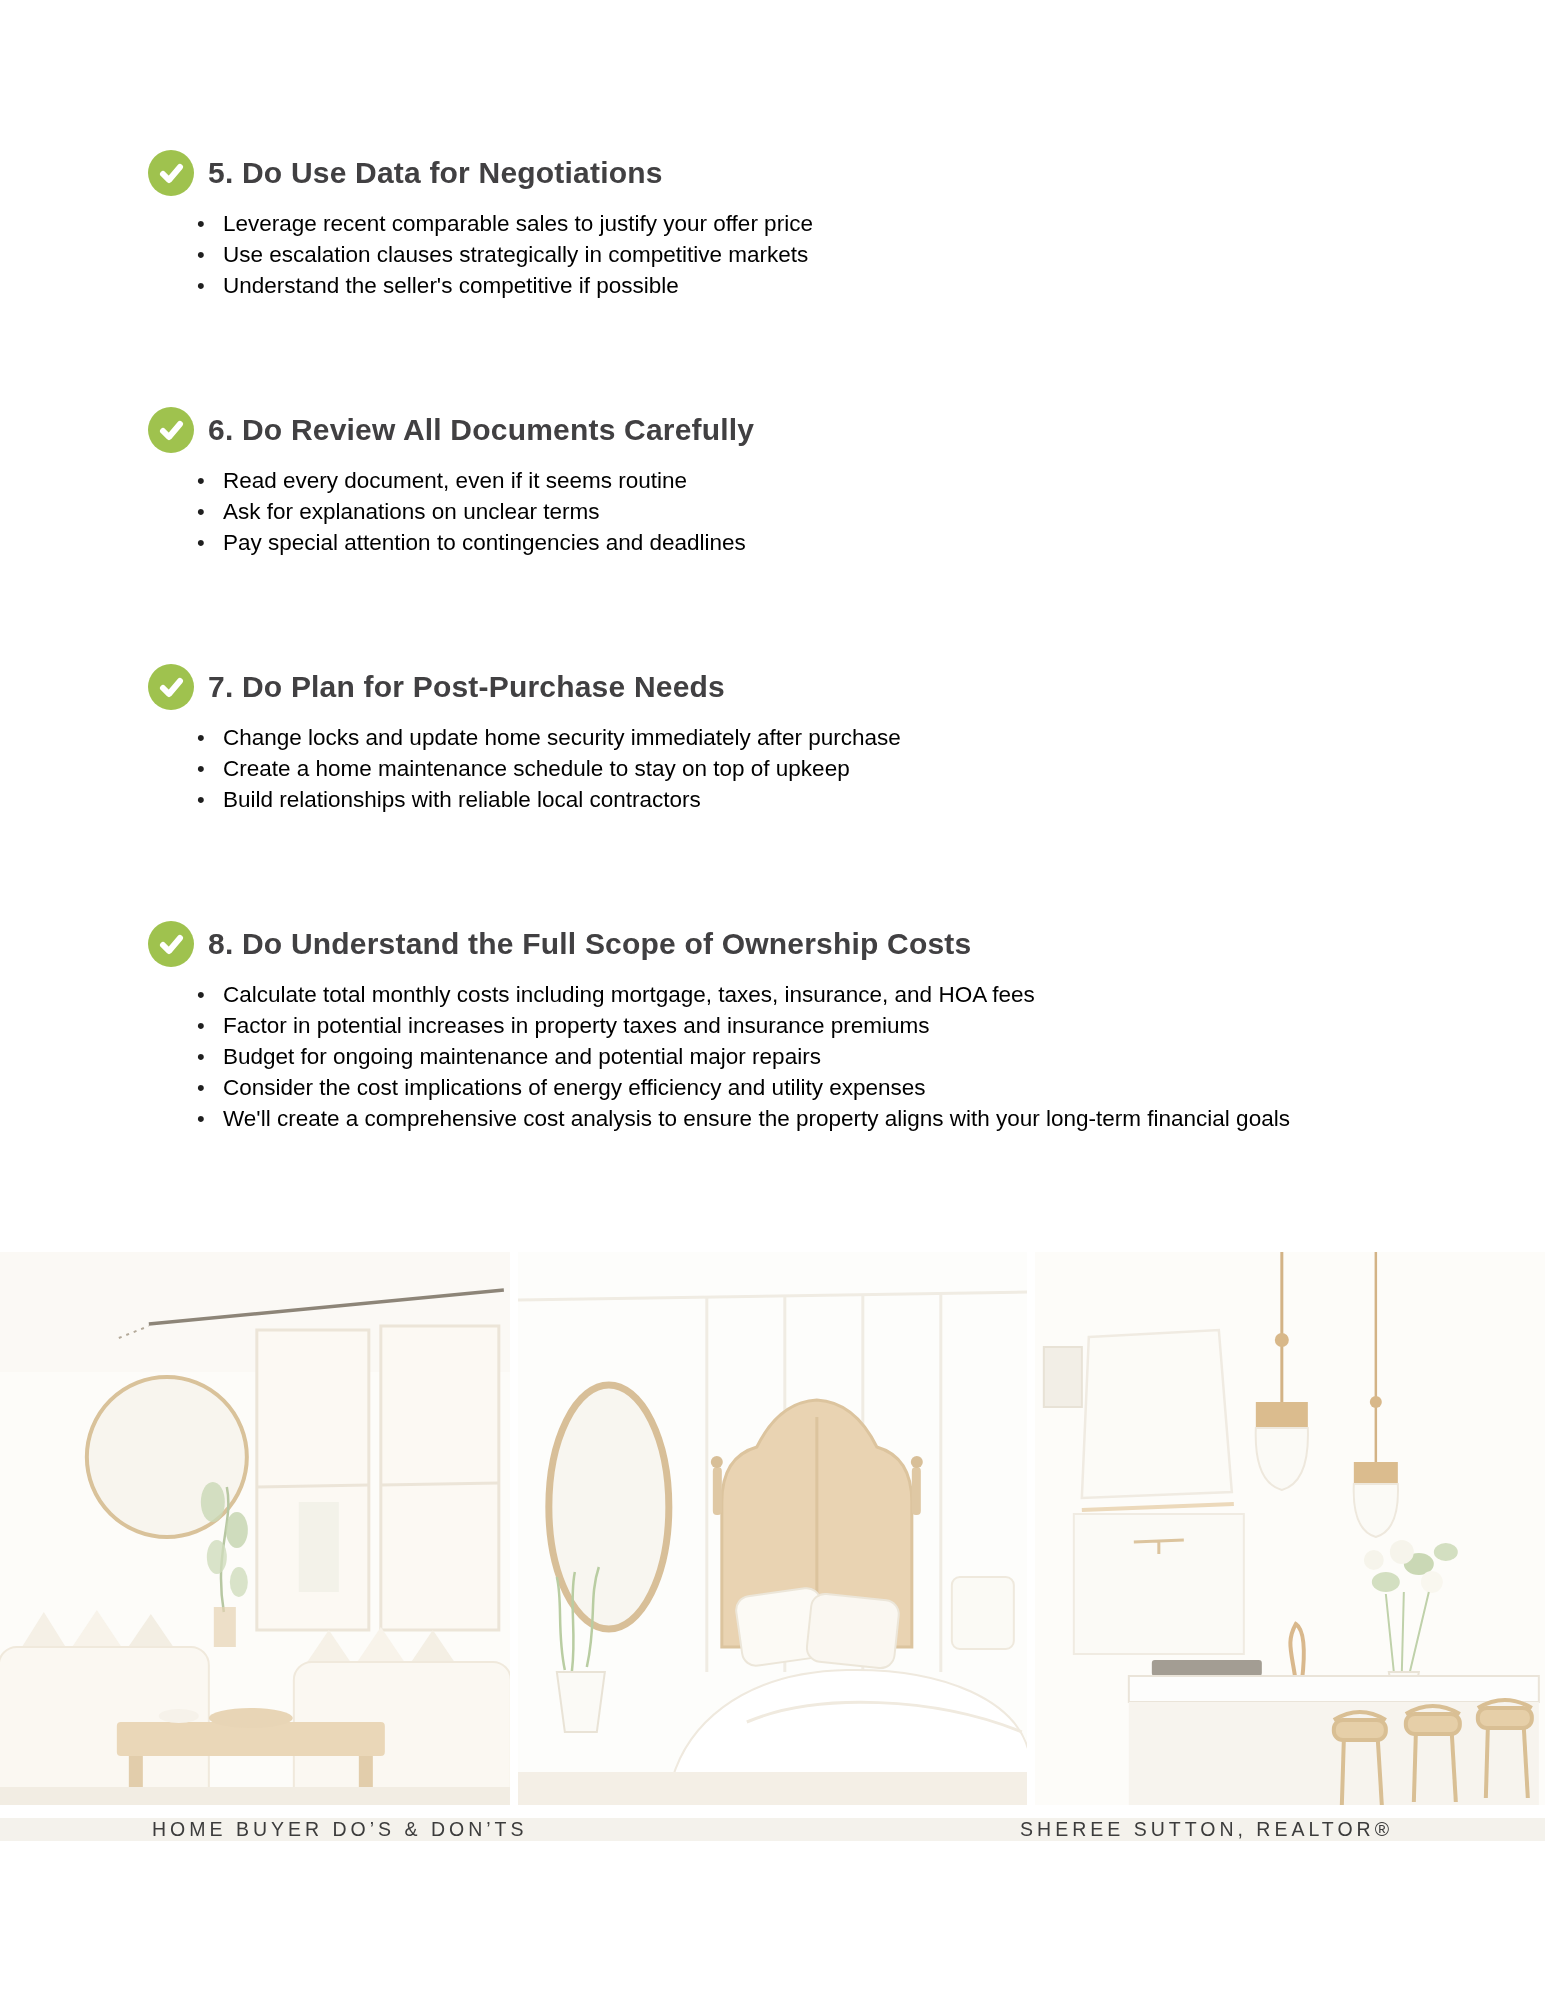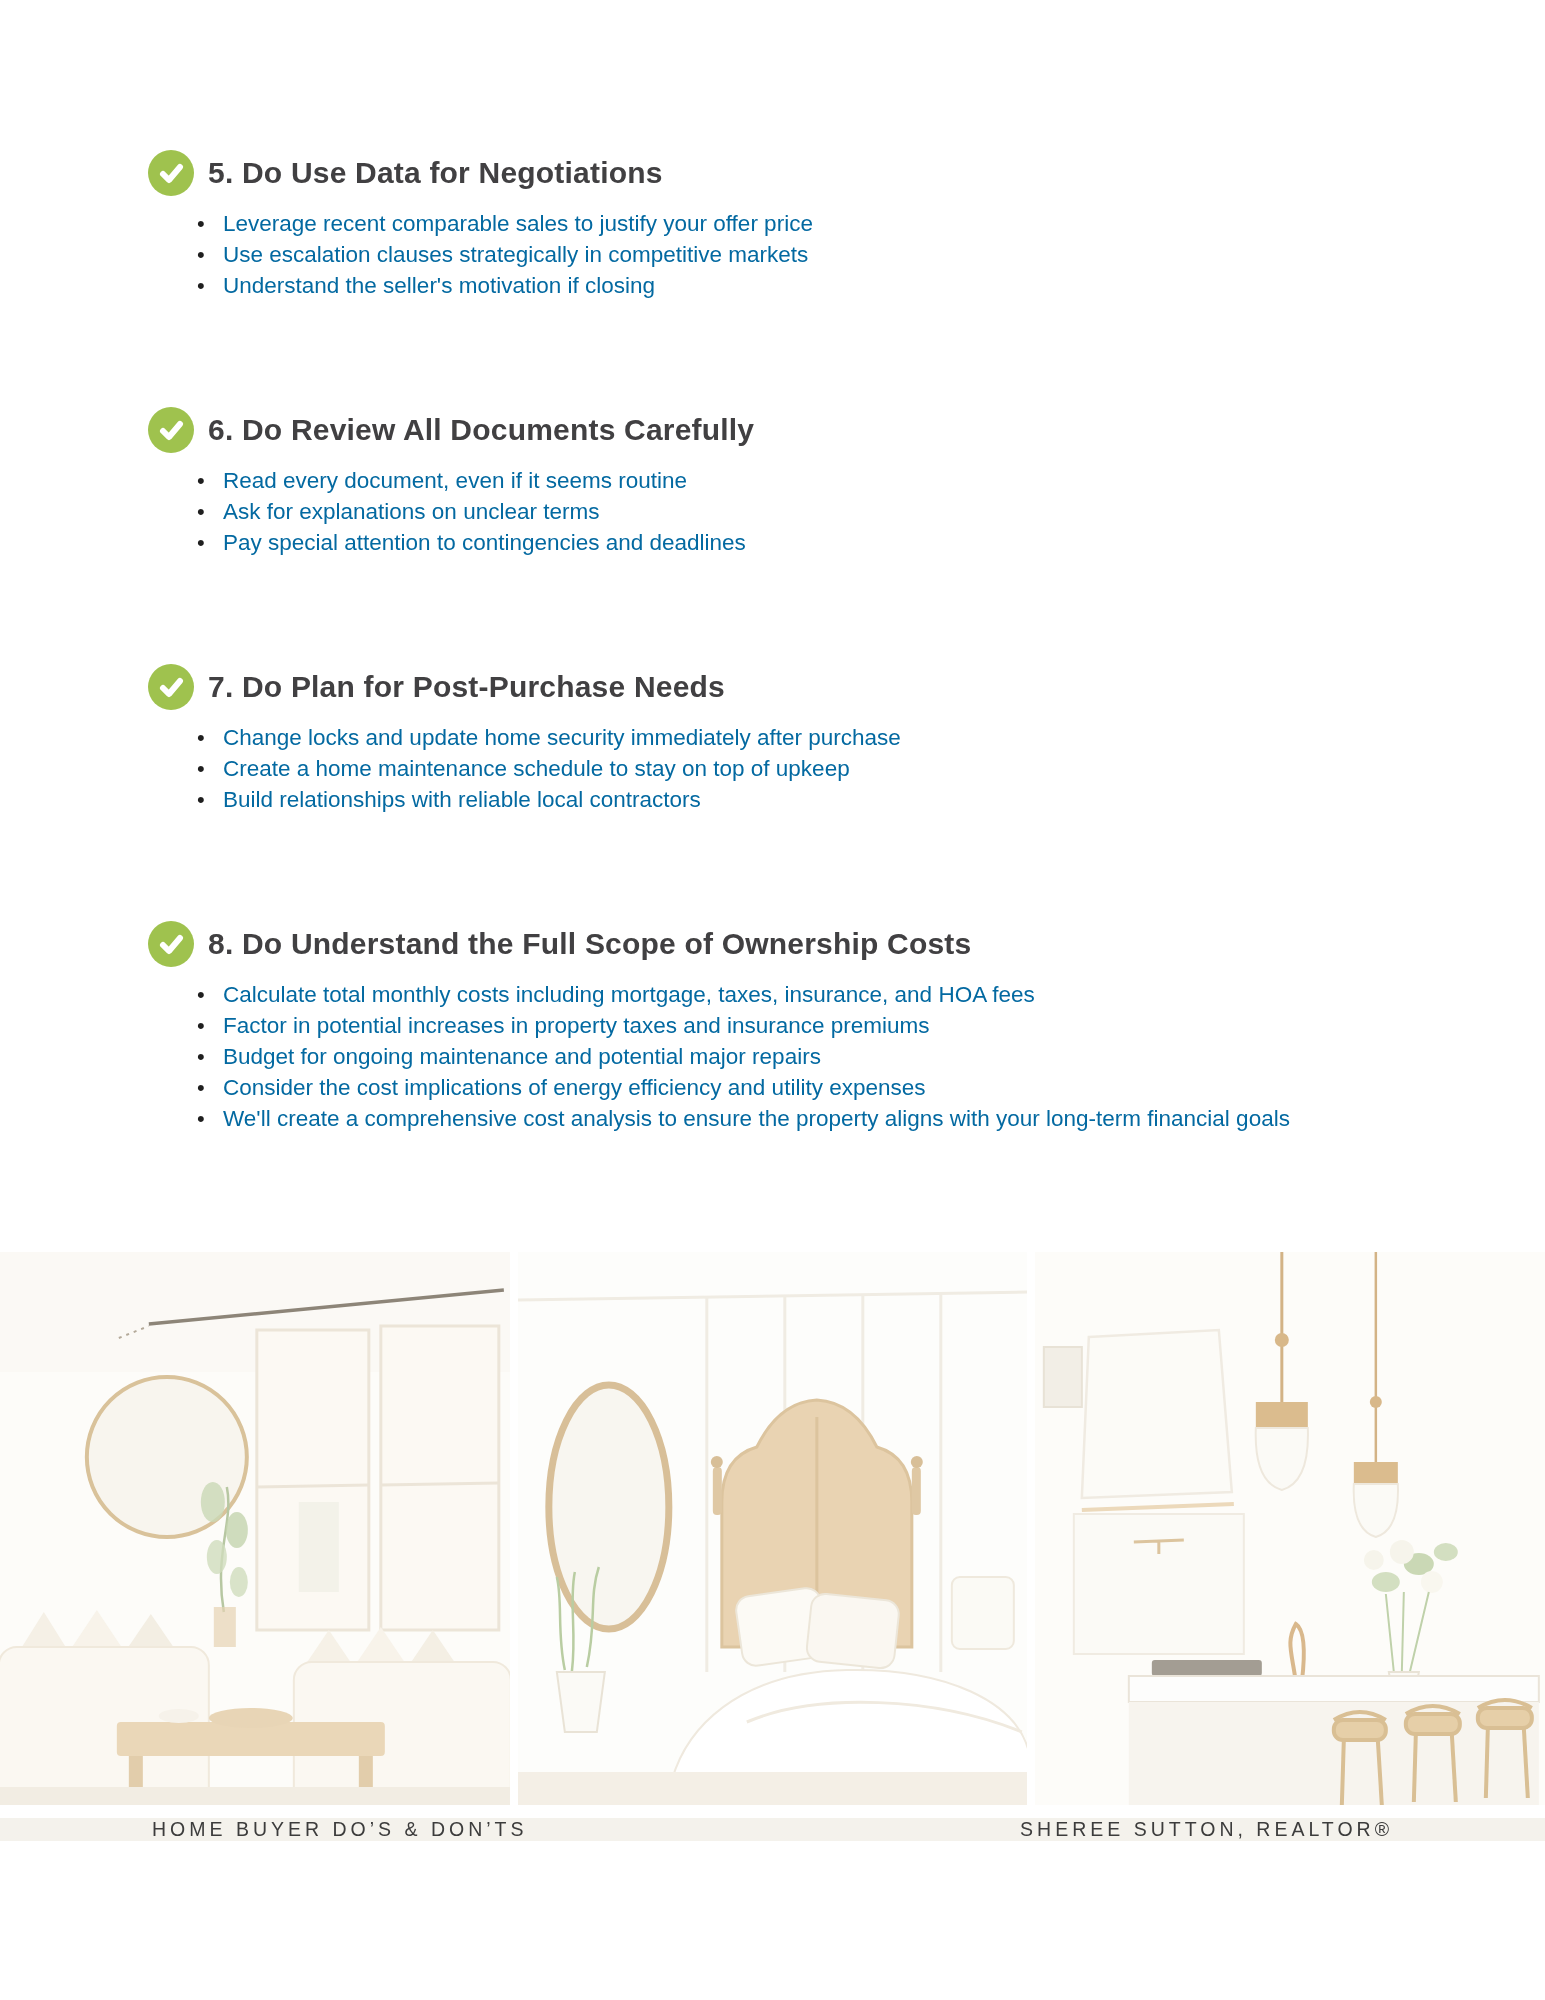--- a/index.html
+++ b/index.html
@@ -9,21 +9,21 @@
 
   
   .content{padding:150px 60px 0 148px;}
   .tip-section{margin-bottom:106px;}
   .tip-section:last-child{margin-bottom:0;}
   .section-header{display:flex;align-items:center;gap:14px;height:46px;margin-bottom:12px;}
   .check-icon{width:46px;height:46px;border-radius:50%;flex:0 0 46px;
               display:flex;align-items:center;justify-content:center;}
   .section-title{margin:0;font-size:30px;font-weight:bold;color:#414042;letter-spacing:.2px;}
   .bullets{margin:0 0 0 47px;padding:0;list-style:none;max-width:1180px;}
-  .bullets li{position:relative;padding-left:28px;font-size:22.5px;line-height:31px;color:#0369a1;}
+  .bullets li{position:relative;padding-left:28px;font-size:22.5px;line-height:31px;color:#000000;}
   .bullets li::before{content:"\2022";position:absolute;left:2px;top:0;color:#1f1f1f;font-size:22px;}
 
   
   .photo-strip{margin-top:118px;display:flex;gap:8px;width:1545px;height:553px;}
   .photo{flex:1 1 0;height:553px;background:#fdfcfa;overflow:hidden;position:relative;}
   .photo svg{display:block;width:100%;height:100%;}
 
   
   .footer{margin-top:13px;height:89px;background:#f4f2ec;display:flex;align-items:center;
           justify-content:space-between;padding:0 152px;box-sizing:border-box;}
@@ -41,21 +41,21 @@
         <span class="check-icon" style="background:#9fc24e">
           <svg width="28" height="28" viewBox="0 0 28 28">
               <polyline points="6,15 12,21 23,8" fill="none" stroke="#ffffff" stroke-width="6" stroke-linecap="round" stroke-linejoin="round"></polyline>
             </svg>
         </span>
         <h2 class="section-title">5. Do Use Data for Negotiations</h2>
       </div>
       <ul class="bullets">
         <li>Leverage recent comparable sales to justify your offer price</li>
         <li>Use escalation clauses strategically in competitive markets</li>
-        <li>Understand the seller's motivation if closing</li>
+        <li>Understand the seller's competitive if possible</li>
       </ul>
     </section>
 
     <section class="tip-section">
       <div class="section-header">
         <span class="check-icon" style="background:#9fc24e">
           <svg width="28" height="28" viewBox="0 0 28 28">
               <polyline points="6,15 12,21 23,8" fill="none" stroke="#ffffff" stroke-width="6" stroke-linecap="round" stroke-linejoin="round"></polyline>
             </svg>
         </span>

